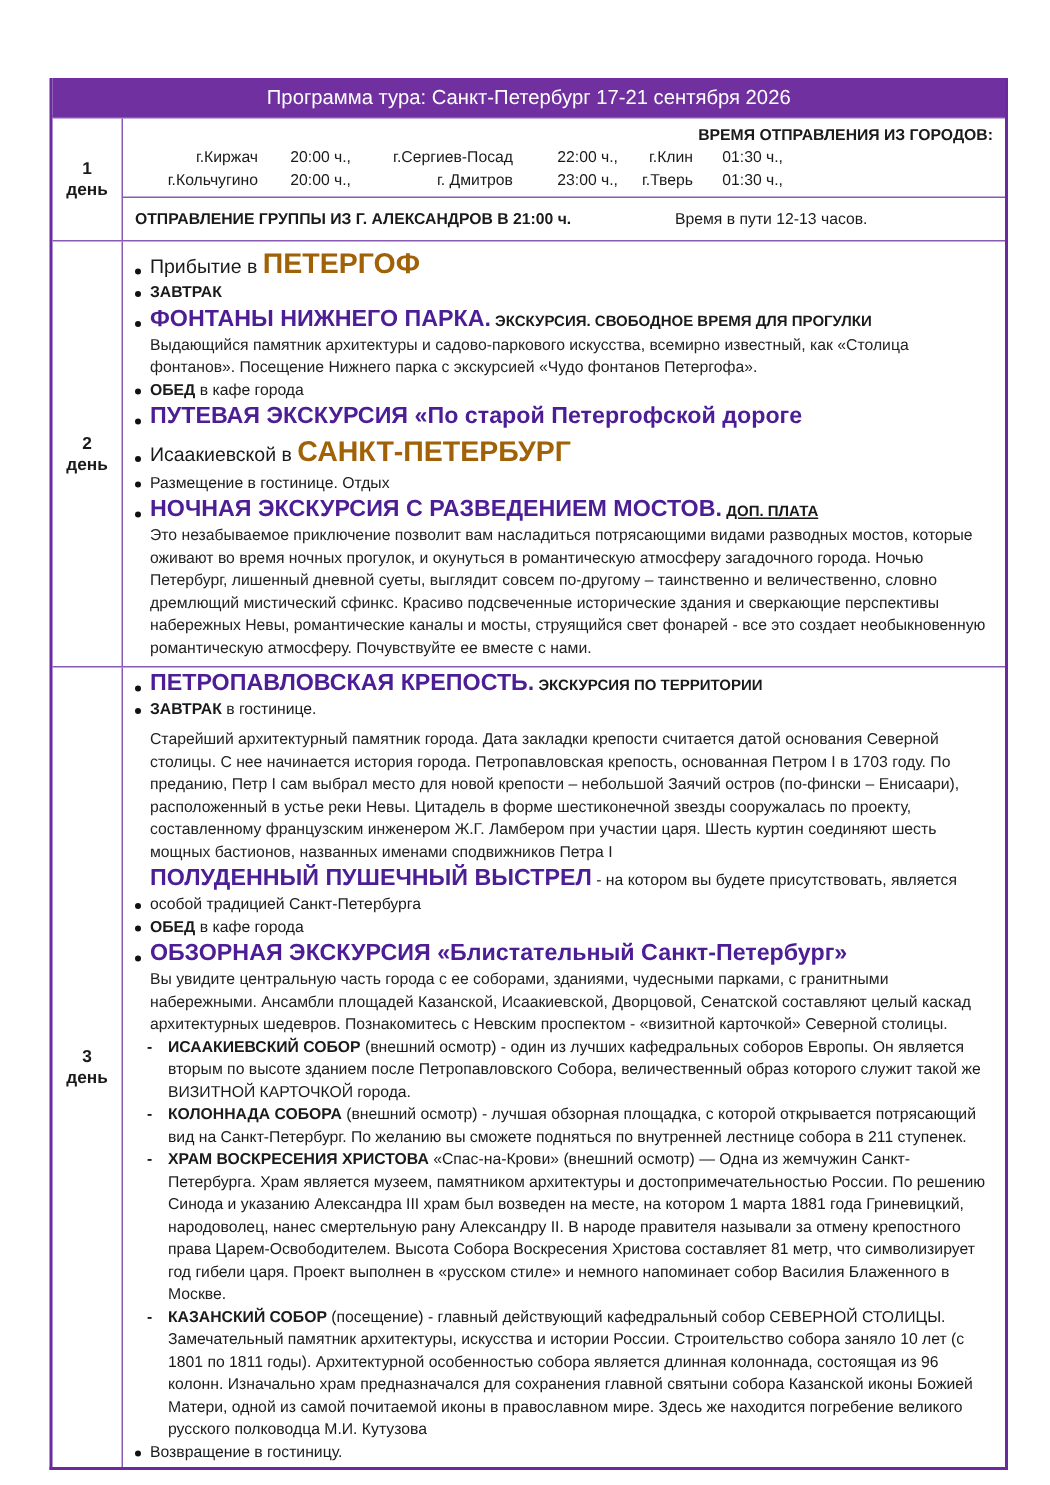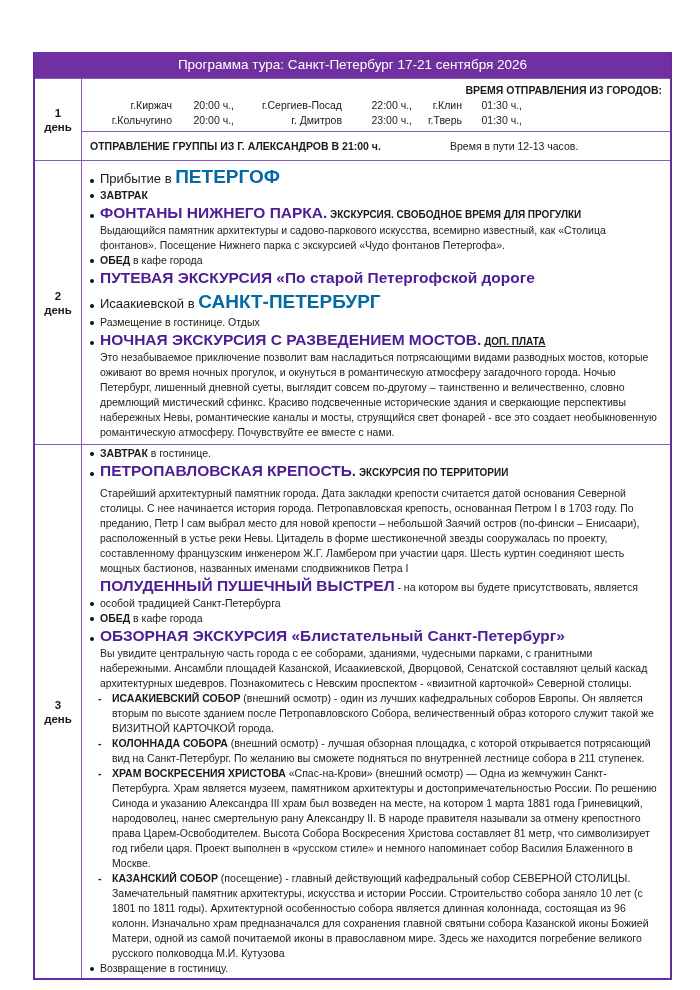--- a/index.html
+++ b/index.html
@@ -39,21 +39,21 @@
 
   
   ul.bl { list-style: none; margin: 0; padding: 0; }
   ul.bl > li { position: relative; padding-left: 10px; }
   ul.bl > li::before {
     content: ""; position: absolute; left: 0; width: 4px; height: 4px; border-radius: 50%;
     background: #111; bottom: 5px;
   }
   .desc { padding-left: 10px; color: #222; }
   .red-lg { color: #4c1d95; font-weight: bold; font-size: 15.5px; line-height: 20px; }
-  .mag-lg { color: #0369a1; font-weight: bold; font-size: 19px; line-height: 22px; }
+  .mag-lg { color: #a16207; font-weight: bold; font-size: 19px; line-height: 22px; }
   .caps-sm { font-weight: bold; font-size: 10px; }
   .u { text-decoration: underline; }
   .small-lead { font-size: 13px; }
 
   ul.dash { list-style: none; margin: 0; padding: 0 0 0 0; }
   ul.dash > li { position: relative; padding-left: 22px; }
   ul.dash > li::before { content: "-"; position: absolute; left: 8px; font-weight: bold; }
 
   .row-d2 .content-cell { padding-top: 5px; padding-bottom: 4px; }
   .row-d3 .content-cell { padding-top: 1px; padding-bottom: 2px; }
@@ -131,24 +131,24 @@
   </div>
 
   <div class="row row-d3">
     <div class="day-cell">
       <span>3</span>
       <span>день</span>
     </div>
     <div class="content-cell">
       <ul class="bl">
         <li>
-          <span class="bold">ЗАВТРАК</span><span> в гостинице.</span>
+          <span class="red-lg">ПЕТРОПАВЛОВСКАЯ КРЕПОСТЬ.</span><span class="caps-sm"> ЭКСКУРСИЯ ПО ТЕРРИТОРИИ</span>
         </li>
         <li>
-          <span class="red-lg">ПЕТРОПАВЛОВСКАЯ КРЕПОСТЬ.</span><span class="caps-sm"> ЭКСКУРСИЯ ПО ТЕРРИТОРИИ</span>
+          <span class="bold">ЗАВТРАК</span><span> в гостинице.</span>
         </li>
       </ul>
       <div class="desc" style="margin-top:5px;">Старейший архитектурный памятник города. Дата закладки крепости считается датой основания Северной столицы. С нее начинается история города. Петропавловская крепость, основанная Петром I в 1703 году. По преданию, Петр I сам выбрал место для новой крепости – небольшой Заячий остров (по-фински – Енисаари), расположенный в устье реки Невы. Цитадель в форме шестиконечной звезды сооружалась по проекту, составленному французским инженером Ж.Г. Ламбером при участии царя. Шесть куртин соединяют шесть мощных бастионов, названных именами сподвижников Петра I</div>
       <ul class="bl">
         <li>
           <span class="red-lg">ПОЛУДЕННЫЙ ПУШЕЧНЫЙ ВЫСТРЕЛ</span><span> - на котором вы будете присутствовать, является особой традицией Санкт-Петербурга</span>
         </li>
         <li>
           <span class="bold">ОБЕД</span><span> в кафе города</span>
         </li>

